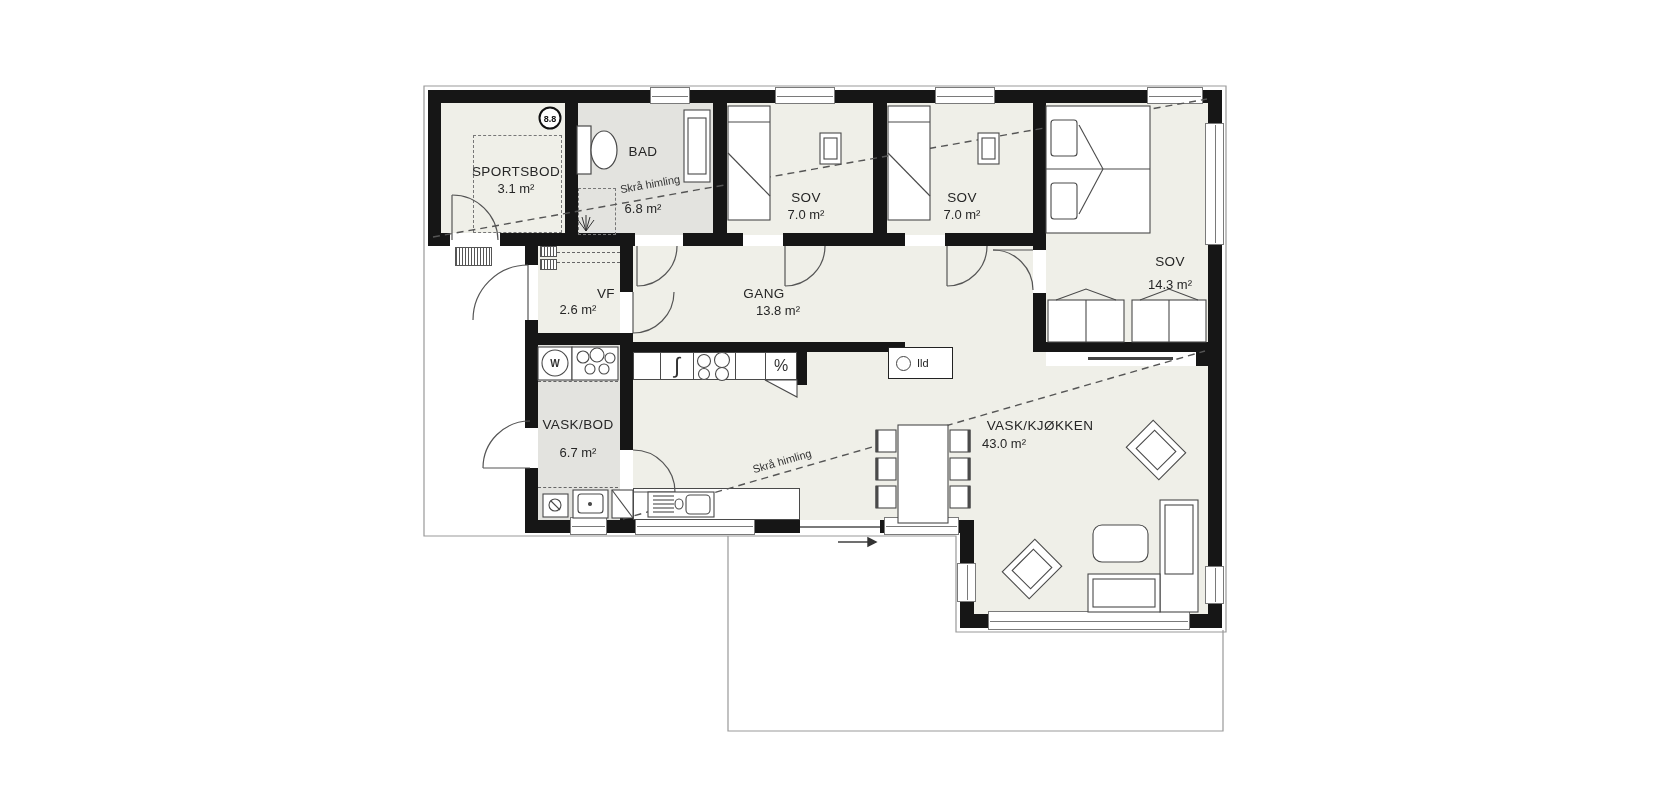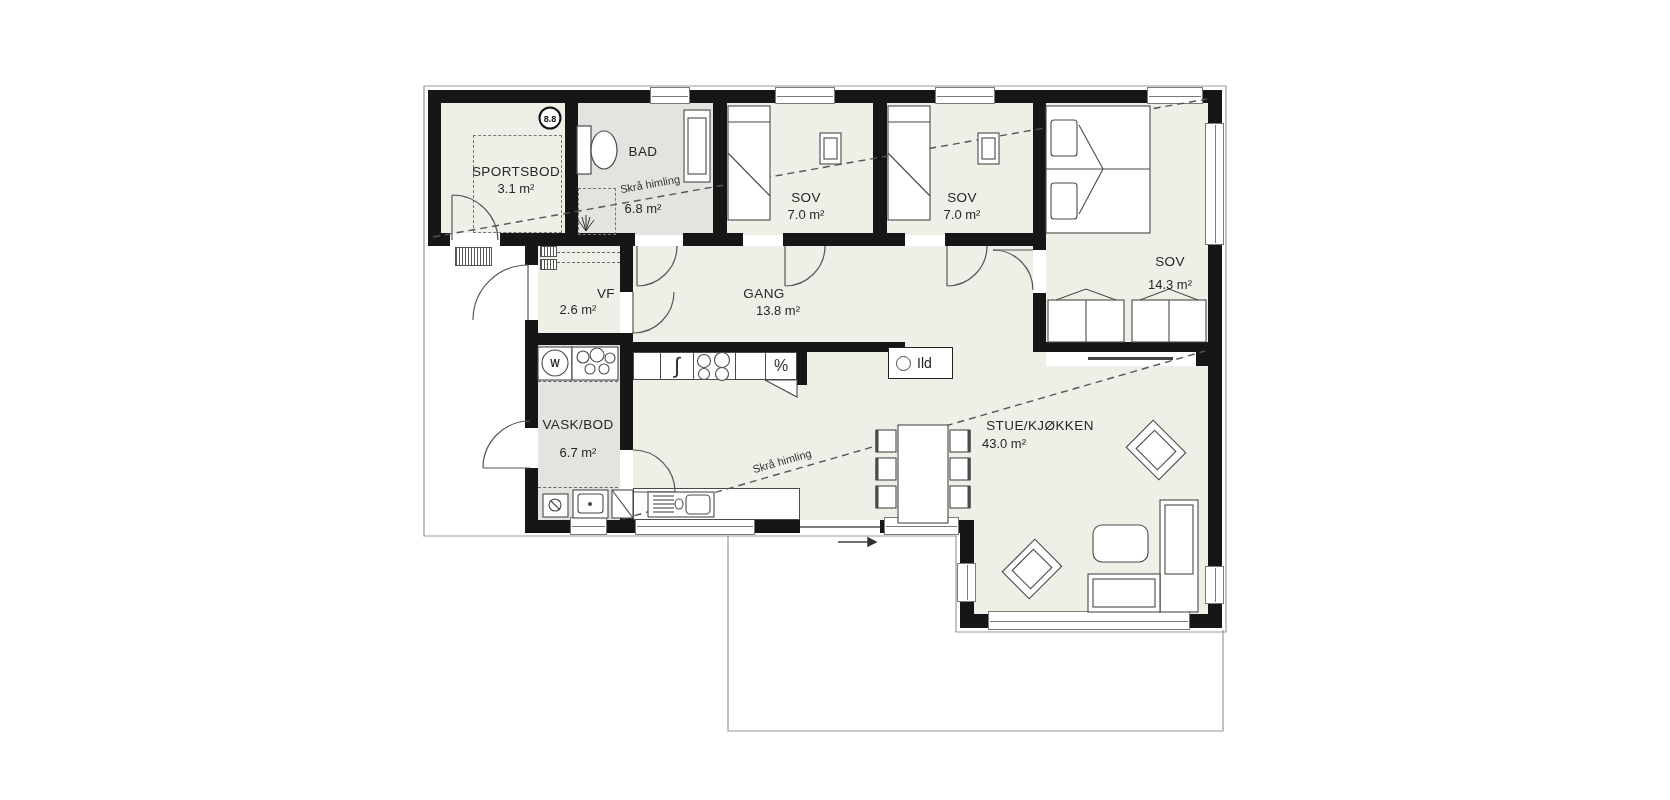--- a/index.html
+++ b/index.html
@@ -25,21 +25,21 @@
   .rot10{transform:translate(-50%,-50%) rotate(-10deg);}
   .rot16{transform:translate(-50%,-50%) rotate(-16deg);}
   .badge{position:absolute;width:23px;height:23px;border-radius:50%;border:2px solid #111;background:#fff;
          color:#111;font-size:9px;font-weight:bold;display:flex;align-items:center;justify-content:center;
          transform:translate(-50%,-50%);box-sizing:border-box;}
   .glyph{position:absolute;transform:translate(-50%,-50%);color:#333;}
   .counter{position:absolute;background:#fff;border:1px solid #4a4a4a;box-sizing:border-box;}
   .ild-box{position:absolute;left:888px;top:347px;width:65px;height:32px;background:#fff;border:1.5px solid #222;
            box-sizing:border-box;display:flex;align-items:center;gap:6px;padding-left:7px;}
   .ild-circle{width:15px;height:15px;border:1.2px solid #444;border-radius:50%;box-sizing:border-box;background:#fff;}
-  .ild-text{font-size:14px;color:#222;}
+  .ild-text{font-size:11px;color:#222;}
   .slider-line{position:absolute;background:#444;}
   svg.overlay{position:absolute;left:0;top:0;z-index:30;pointer-events:none;}
   .lz{z-index:40;}
 </style>
 </head>
 <body>
 
 <div class="stage">
 
   <div class="floor f-dry" style="left:441px;top:103px;width:124px;height:130px;"></div>
@@ -334,19 +334,19 @@
 
   <div class="label room-name lz" style="left:578px;top:293px;margin-left:28px;">VF</div>
   <div class="label room-area lz" style="left:578px;top:309px;">2.6 m²</div>
 
   <div class="label room-name lz" style="left:764px;top:293px;">GANG</div>
   <div class="label room-area lz" style="left:764px;top:310px;margin-left:14px;">13.8 m²</div>
 
   <div class="label room-name lz" style="left:578px;top:424px;">VASK/BOD</div>
   <div class="label room-area lz" style="left:578px;top:452px;">6.7 m²</div>
 
-  <div class="label room-name lz" style="left:1040px;top:425px;">STUE/KJØKKEN</div>
+  <div class="label room-name lz" style="left:1040px;top:425px;">VASK/KJØKKEN</div>
   <div class="label room-area lz" style="left:1004px;top:443px;">43.0 m²</div>
 
   <div class="label small-note rot10 lz" style="left:650px;top:184px;">Skrå himling</div>
   <div class="label small-note rot16 lz" style="left:782px;top:461px;">Skrå himling</div>
 
 </div>
 
 </body></html>

